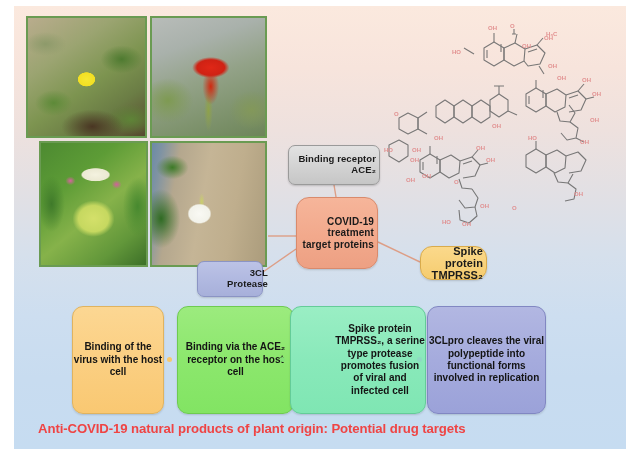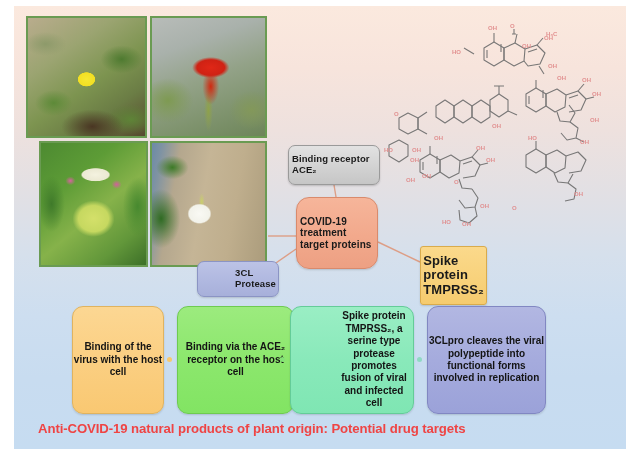--- a/index.html
+++ b/index.html
@@ -106,21 +106,21 @@
     opacity: 0.92;
   }
 
   
   .node {
     position: absolute;
     box-sizing: border-box;
     display: flex;
     align-items: center;
     justify-content: center;
-    text-align: left;
+    text-align: right;
     font-weight: bold;
     color: #1a1a1a;
     line-height: 1.12;
     letter-spacing: 0.1px;
   }
   .node .txt { display: block; padding: 0 3px; }
 
   #node-ace2 {
     left: 288px; top: 145px; width: 92px; height: 40px;
     border-radius: 7px;
@@ -131,34 +131,34 @@
   }
   #node-target {
     left: 296px; top: 197px; width: 82px; height: 72px;
     border-radius: 13px;
     background: linear-gradient(to bottom, #f6b59a 0%, #f2a98c 55%, #eda083 100%);
     border: 1px solid #d98a6c;
     font-size: 10px;
     box-shadow: 0 1px 2px rgba(0,0,0,0.15);
   }
   #node-3cl {
-    left: 197px; top: 261px; width: 82px; height: 36px;
+    left: 197px; top: 261px; width: 66px; height: 36px;
     border-radius: 7px;
     background: linear-gradient(to bottom, #bcc3e6 0%, #b0b8e0 55%, #a7b0da 100%);
     border: 1px solid #8b94c4;
     font-size: 9.5px;
     box-shadow: 0 1px 2px rgba(0,0,0,0.15);
     padding-left: 35px;
   }
   #node-spike {
-    left: 420px; top: 246px; width: 67px; height: 59px;
-    border-radius: 3px;
+    left: 420px; top: 246px; width: 67px; height: 34px;
+    border-radius: 12px;
     background: linear-gradient(to bottom, #fbd98b 0%, #f8d27c 55%, #f5cb6e 100%);
     border: 1px solid #d9ab4c;
-    font-size: 13px;
+    font-size: 11px;
     box-shadow: 0 1px 2px rgba(0,0,0,0.15);
   }
 
   
   .step {
     position: absolute;
     box-sizing: border-box;
     top: 306px;
     height: 108px;
     border-radius: 11px;
@@ -171,21 +171,21 @@
     line-height: 1.24;
     font-size: 10px;
     box-shadow: 0 1px 2px rgba(0,0,0,0.14);
   }
   #step-1 { left: 72px; width: 92px;
     background: linear-gradient(to bottom, #fcd793 0%, #fbcf82 50%, #f9c872 100%);
     border: 1px solid #e0b35f; }
   #step-2 { left: 177px; width: 117px;
     background: linear-gradient(to bottom, #9ceb7e 0%, #8ce76d 50%, #82e463 100%);
     border: 1px solid #6ecb50; }
-  #step-3 { left: 290px; width: 124px;
+  #step-3 { left: 290px; width: 136px;
     background: linear-gradient(to bottom, #9aeec4 0%, #89e9ba 50%, #7fe6b3 100%);
     border: 1px solid #64cc98; padding-left: 44px; }
   #step-4 { left: 427px; width: 119px;
     background: linear-gradient(to bottom, #b2b7e2 0%, #a5abdd 50%, #9ba2d9 100%);
     border: 1px solid #8187c2; }
 
   .step-dot {
     position: absolute;
     width: 5px; height: 5px;
     border-radius: 50%;

